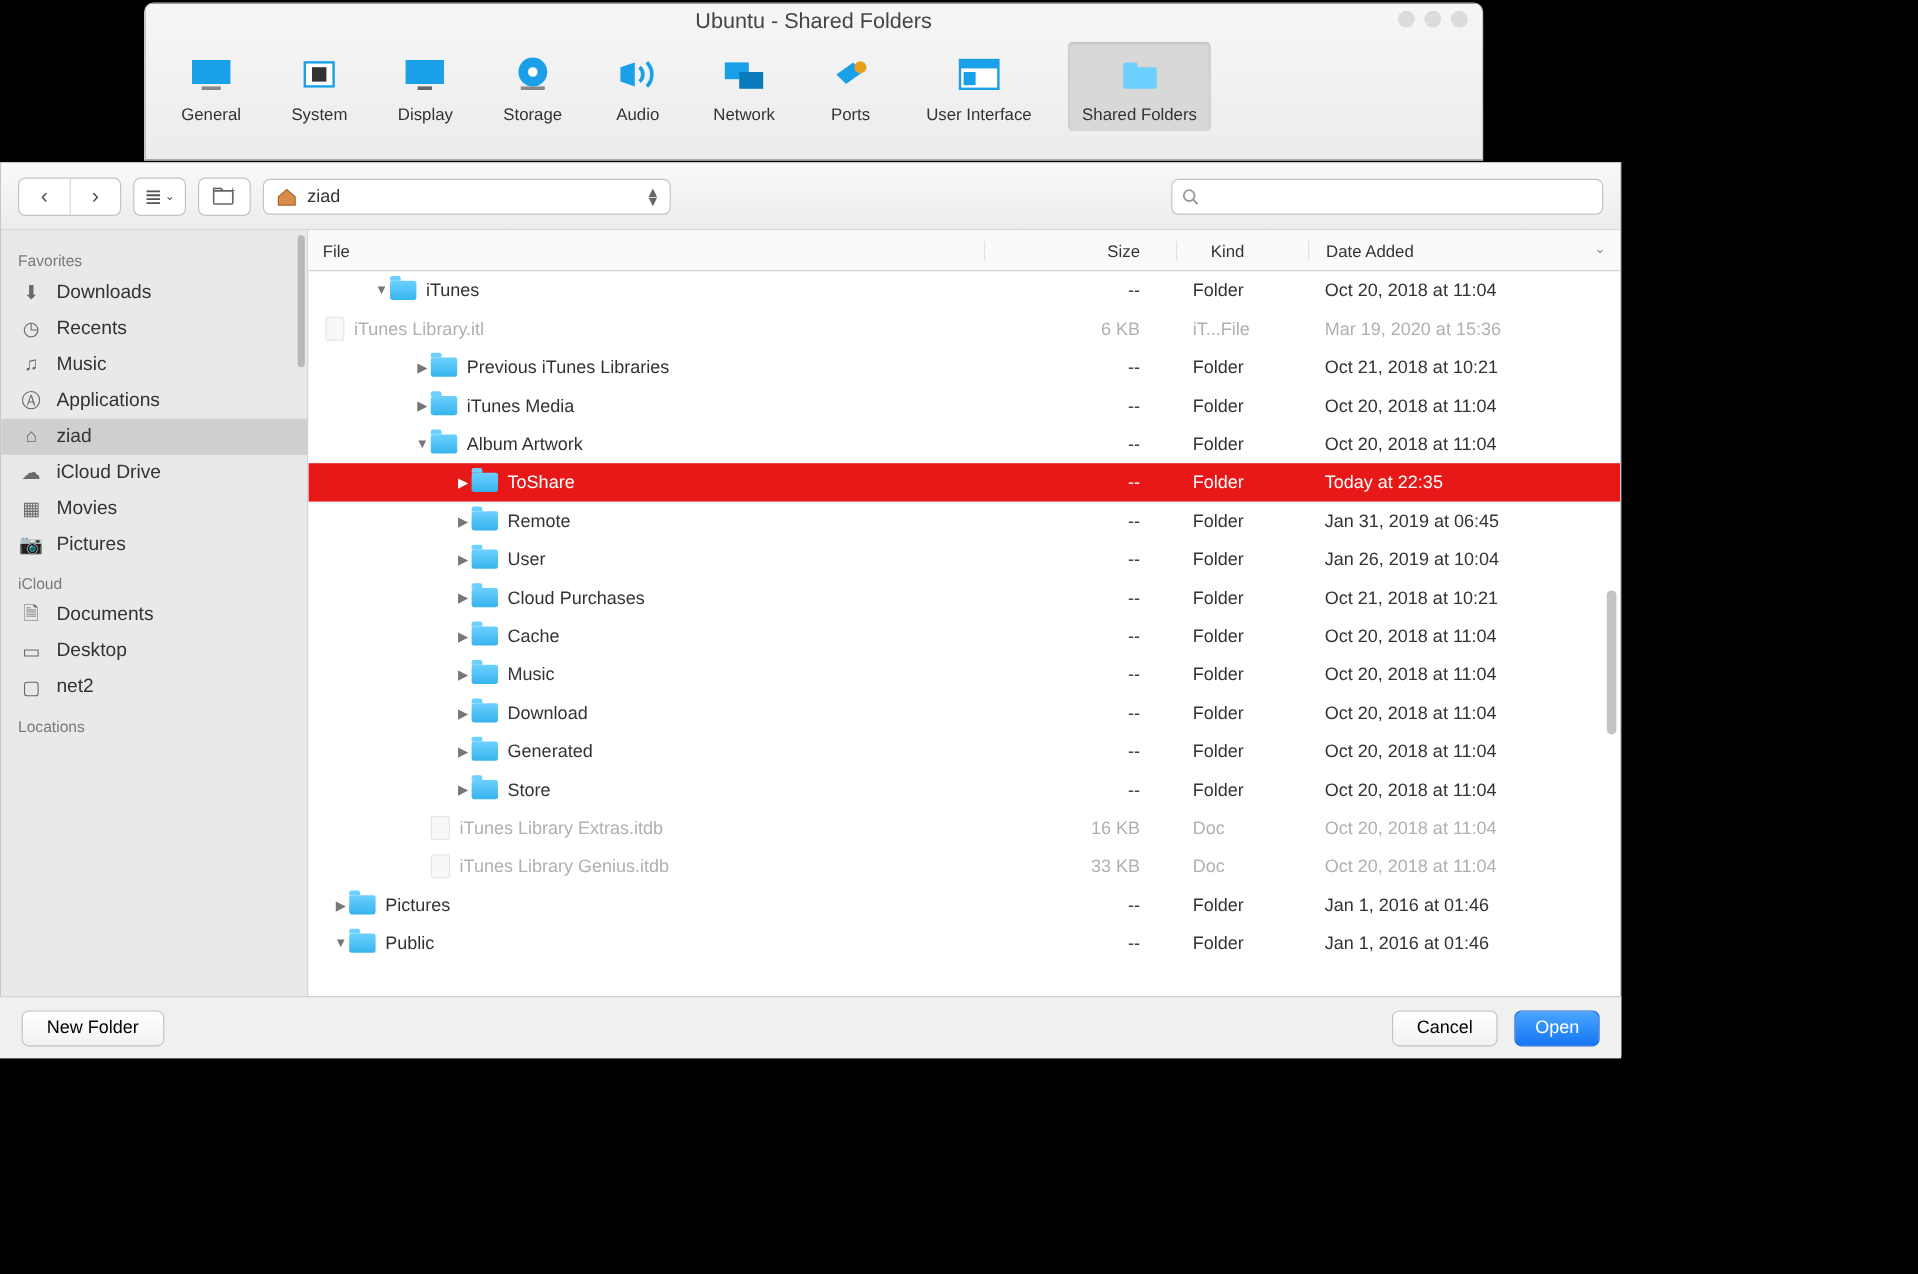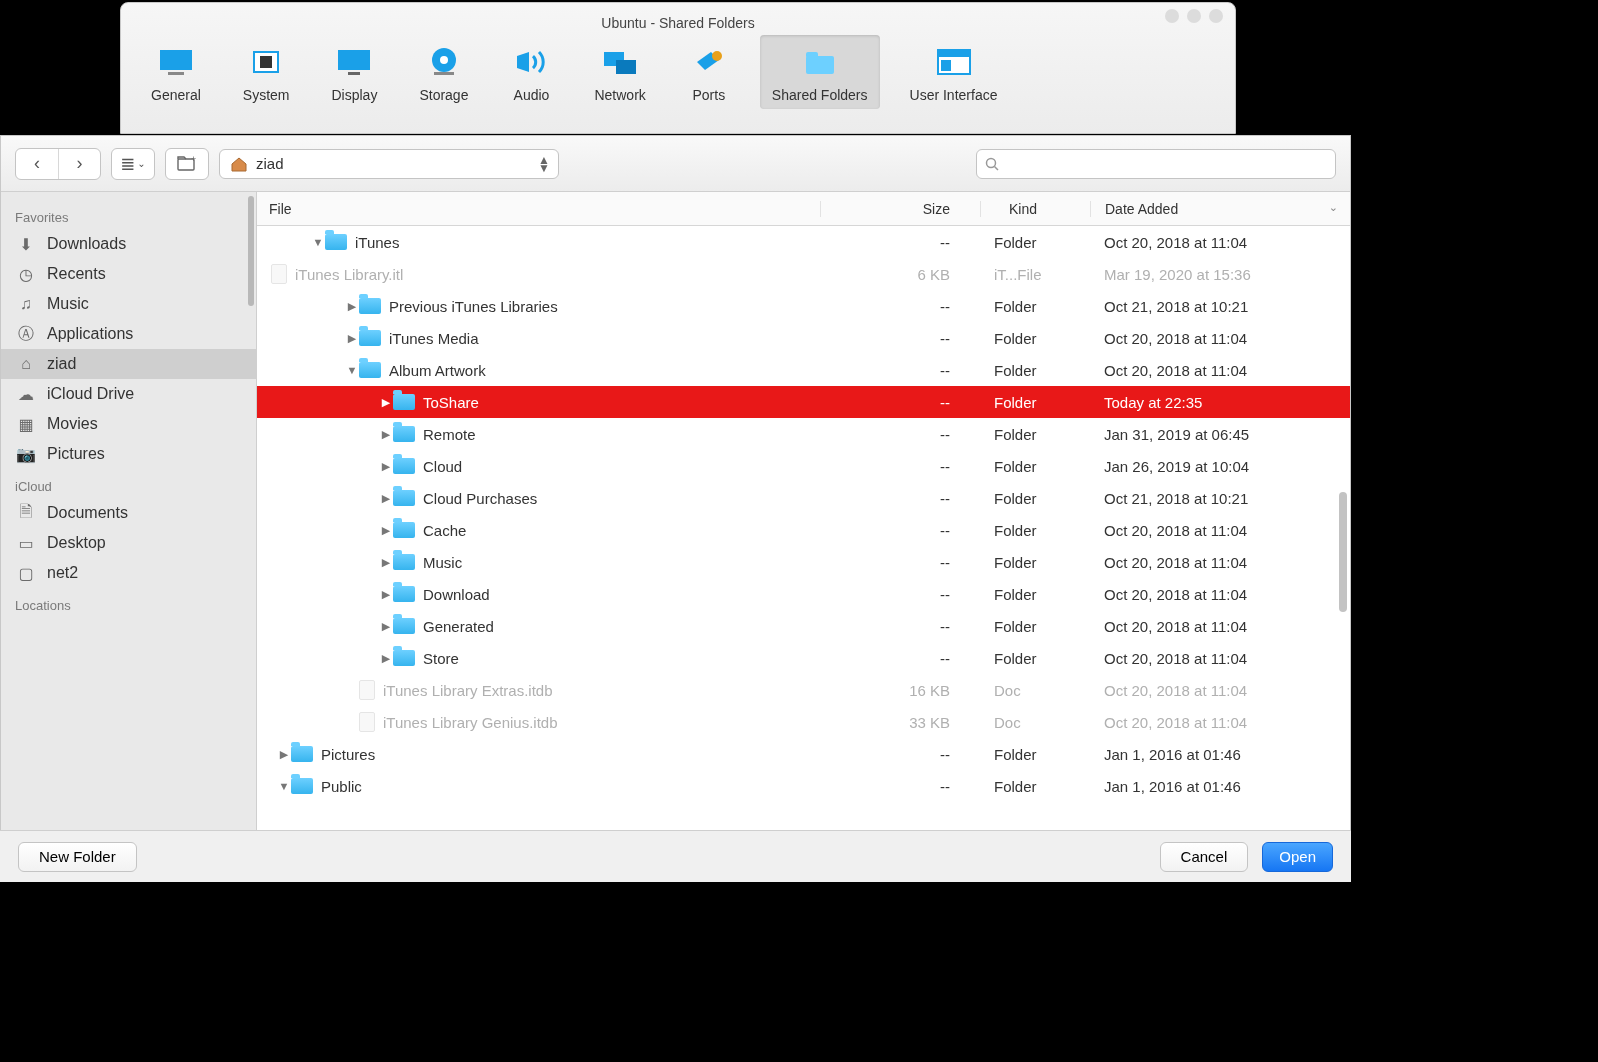--- a/index.html
+++ b/index.html
@@ -1,19 +1,19 @@
 <!DOCTYPE html>
 <html><head>
 <meta charset="utf-8">
 <style>
 * { box-sizing: border-box; margin: 0; padding: 0; font-family: -apple-system, "Helvetica Neue", Arial, sans-serif; }
 body { background: #000; width: 1598px; height: 1062px; overflow: hidden; }
 
 .window { position: absolute; left: 120px; top: 2px; width: 1116px; height: 132px; background: linear-gradient(#f6f6f6,#ececec); border-radius: 8px 8px 0 0; border: 1px solid #c8c8c8; }
-.titlebar { height: 28px; display:flex; align-items:flex-end; justify-content:center; font-size:14px; color:#444; position:relative; }
+.titlebar { height: 28px; display:flex; align-items:center; justify-content:center; font-size:18px; color:#444; position:relative; }
 .traffic { position:absolute; right:12px; top:6px; display:flex; gap:8px; }
 .traffic span { width:14px; height:14px; border-radius:50%; background:#dcdcdc; display:inline-block; }
 
 .toolbar-vb { display:flex; gap:18px; padding: 4px 18px 0 18px; align-items:flex-end; }
 .tb-item { display:flex; flex-direction:column; align-items:center; gap:4px; padding:6px 12px; border-radius:4px; cursor:pointer; }
 .tb-item.active { background:#d8d8d8; box-shadow: inset 0 1px 3px rgba(0,0,0,.15); }
 .tb-icon { width:42px; height:42px; background:#1aa0e8; border-radius:4px; display:flex; align-items:center; justify-content:center; }
 .tb-label { font-size:14px; color:#333; }
 
 .chooser { position:absolute; left:0; top:135px; width:1351px; height:745px; background:#f3f3f3; border:1px solid #c8c8c8; }
@@ -135,38 +135,38 @@
       </div>
       <div class="tb-item">
         <div class="tb-icon" style="background:transparent">
           <svg width="40" height="32">
             <path d="M8 16 L22 6 L30 14 L16 24 Z" fill="#1aa0e8"></path>
             <circle cx="28" cy="10" r="5" fill="#e8a01a"></circle>
           </svg>
         </div>
         <div class="tb-label">Ports</div>
       </div>
-      <div class="tb-item active">
-        <div class="tb-icon" style="background:transparent">
-          <svg width="40" height="32">
-            <rect x="6" y="10" width="28" height="18" rx="2" fill="#6dd0ff"></rect>
-            <rect x="6" y="6" width="12" height="6" rx="2" fill="#6dd0ff"></rect>
-          </svg>
-        </div>
-        <div class="tb-label">Shared Folders</div>
-      </div>
       <div class="tb-item">
         <div class="tb-icon" style="background:transparent">
           <svg width="40" height="32">
             <rect x="4" y="4" width="32" height="24" fill="#fff" stroke="#1aa0e8" stroke-width="2"></rect>
             <rect x="4" y="4" width="32" height="7" fill="#1aa0e8"></rect>
             <rect x="7" y="14" width="10" height="11" fill="#1aa0e8"></rect>
           </svg>
         </div>
         <div class="tb-label">User Interface</div>
+      </div>
+      <div class="tb-item active">
+        <div class="tb-icon" style="background:transparent">
+          <svg width="40" height="32">
+            <rect x="6" y="10" width="28" height="18" rx="2" fill="#6dd0ff"></rect>
+            <rect x="6" y="6" width="12" height="6" rx="2" fill="#6dd0ff"></rect>
+          </svg>
+        </div>
+        <div class="tb-label">Shared Folders</div>
       </div>
     </div>
 </div>
 
 <div class="chooser">
   <div class="chooser-tb">
     <div class="btngrp">
       <div class="btn">‹</div>
       <div class="btn">›</div>
     </div>
@@ -329,21 +329,21 @@
               <span>Remote</span>
             </div>
             <div class="c-size">--</div>
             <div class="c-kind">Folder</div>
             <div class="c-date">Jan 31, 2019 at 06:45</div>
           </div>
           <div class="row">
             <div class="c-name" style="padding-left:122px">
               <span class="tri">▶</span>
               <span class="folder-ic"></span>
-              <span>Cloud</span>
+              <span>User</span>
             </div>
             <div class="c-size">--</div>
             <div class="c-kind">Folder</div>
             <div class="c-date">Jan 26, 2019 at 10:04</div>
           </div>
           <div class="row">
             <div class="c-name" style="padding-left:122px">
               <span class="tri">▶</span>
               <span class="folder-ic"></span>
               <span>Cloud Purchases</span>

